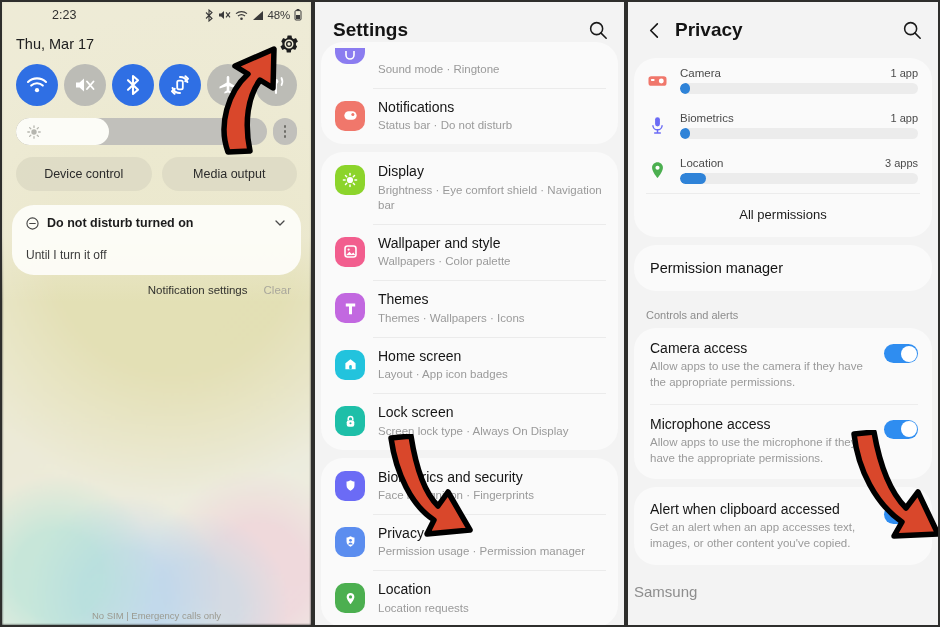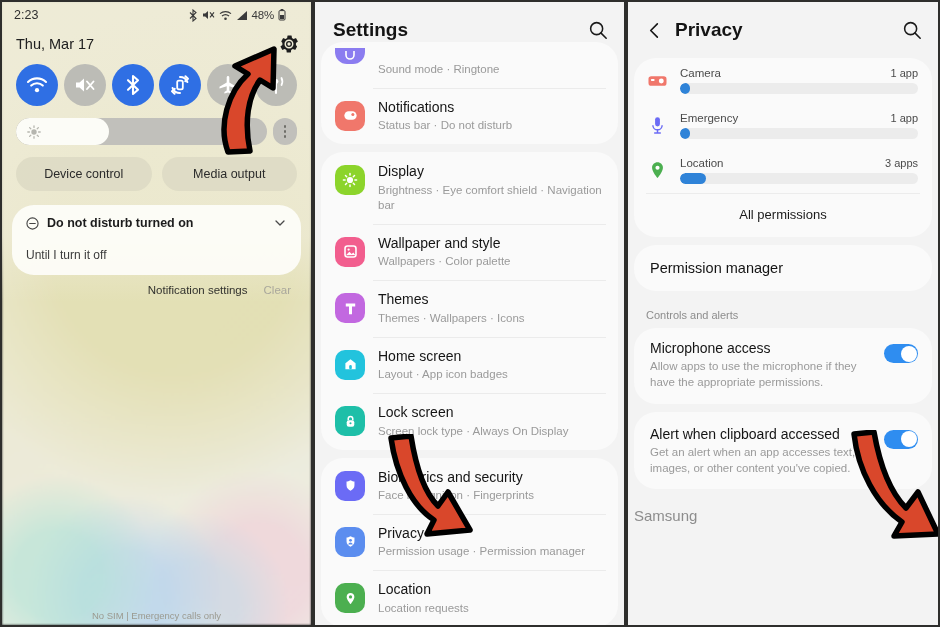--- a/index.html
+++ b/index.html
@@ -27,23 +27,23 @@
       radial-gradient(circle at 55% 40%, rgba(226,222,176,.85) 0 30%, rgba(226,222,176,0) 60%),
       radial-gradient(circle at 20% 25%, rgba(238,236,215,.9) 0 35%, rgba(238,236,215,0) 70%),
       linear-gradient(160deg, #eceada 0%, #e9e6cf 35%, #ecead9 65%, #eef0e6 100%);
     filter: blur(1px);
   }
   .qs-scrim {
     position: absolute; left:0; right:0; top:0; height: 300px;
     background: linear-gradient(180deg, rgba(238,235,214,.92) 0%, rgba(238,235,214,.75) 78%, rgba(238,235,214,0) 100%);
   }
   .statusbar {
-    position: relative; height: 26px; padding: 0 25px 0 12px;
+    position: relative; height: 26px; padding: 0 9px 0 12px;
     display: flex; align-items: center; justify-content: space-between;
-    font-size: 12.5px; color: #2f2f2f;
+    font-size: 12.5px; color: #2f2f2f; margin-left: 38px;
   }
   .sb-icons { display: flex; align-items: center; gap: 4px; }
   .sb-icons svg { display: block; }
   .sb-pct { font-size: 11.5px; color:#3a3a3a; letter-spacing:-.2px; }
   .dateline {
     position: relative; padding: 6px 12px 0 14px;
     display: flex; align-items: center; justify-content: space-between;
   }
   .dateline .d { font-size: 14.5px; color: #202020; }
   .gear { width: 20px; height: 20px; }
@@ -444,21 +444,21 @@
       <div class="permrow">
         <span class="permicn">
           <svg width="13" height="19" viewBox="0 0 14 20">
               <rect x="4.4" y="1" width="5.2" height="10" rx="2.6" fill="#6B6BF5"></rect>
               <path d="M2 9.6a5 5 0 0010 0" fill="none" stroke="#6B6BF5" stroke-width="1.6"></path>
               <path d="M7 14.6V18M4 18h6" stroke="#6B6BF5" stroke-width="1.6" stroke-linecap="round"></path>
             </svg>
         </span>
         <span class="permbody">
           <span class="permtop">
-            <span class="permname">Emergency</span>
+            <span class="permname">Biometrics</span>
             <span class="permcount">1 app</span>
           </span>
           <span class="bartrack" style="display:block;">
             <span class="barfill" style="display:block;width:4%;"></span>
           </span>
         </span>
       </div>
       <div class="permrow">
         <span class="permicn">
           <svg width="15" height="19" viewBox="0 0 16 20">
@@ -481,20 +481,29 @@
 
     <div class="card">
       <div class="bigrow">Permission manager</div>
     </div>
 
     <div class="secthead">Controls and alerts</div>
 
     <div class="card">
       <div class="togrow">
         <span class="tg-body">
+          <span class="tg-title" style="display:block;">Camera access</span>
+          <span class="tg-sub" style="display:block;">Allow apps to use the camera if they have the appropriate permissions.</span>
+        </span>
+        <span class="switch">
+            <span class="knob"></span>
+          </span>
+      </div>
+      <div class="togrow">
+        <span class="tg-body">
           <span class="tg-title" style="display:block;">Microphone access</span>
           <span class="tg-sub" style="display:block;">Allow apps to use the microphone if they have the appropriate permissions.</span>
         </span>
         <span class="switch">
             <span class="knob"></span>
           </span>
       </div>
     </div>
 
     <div class="card">

